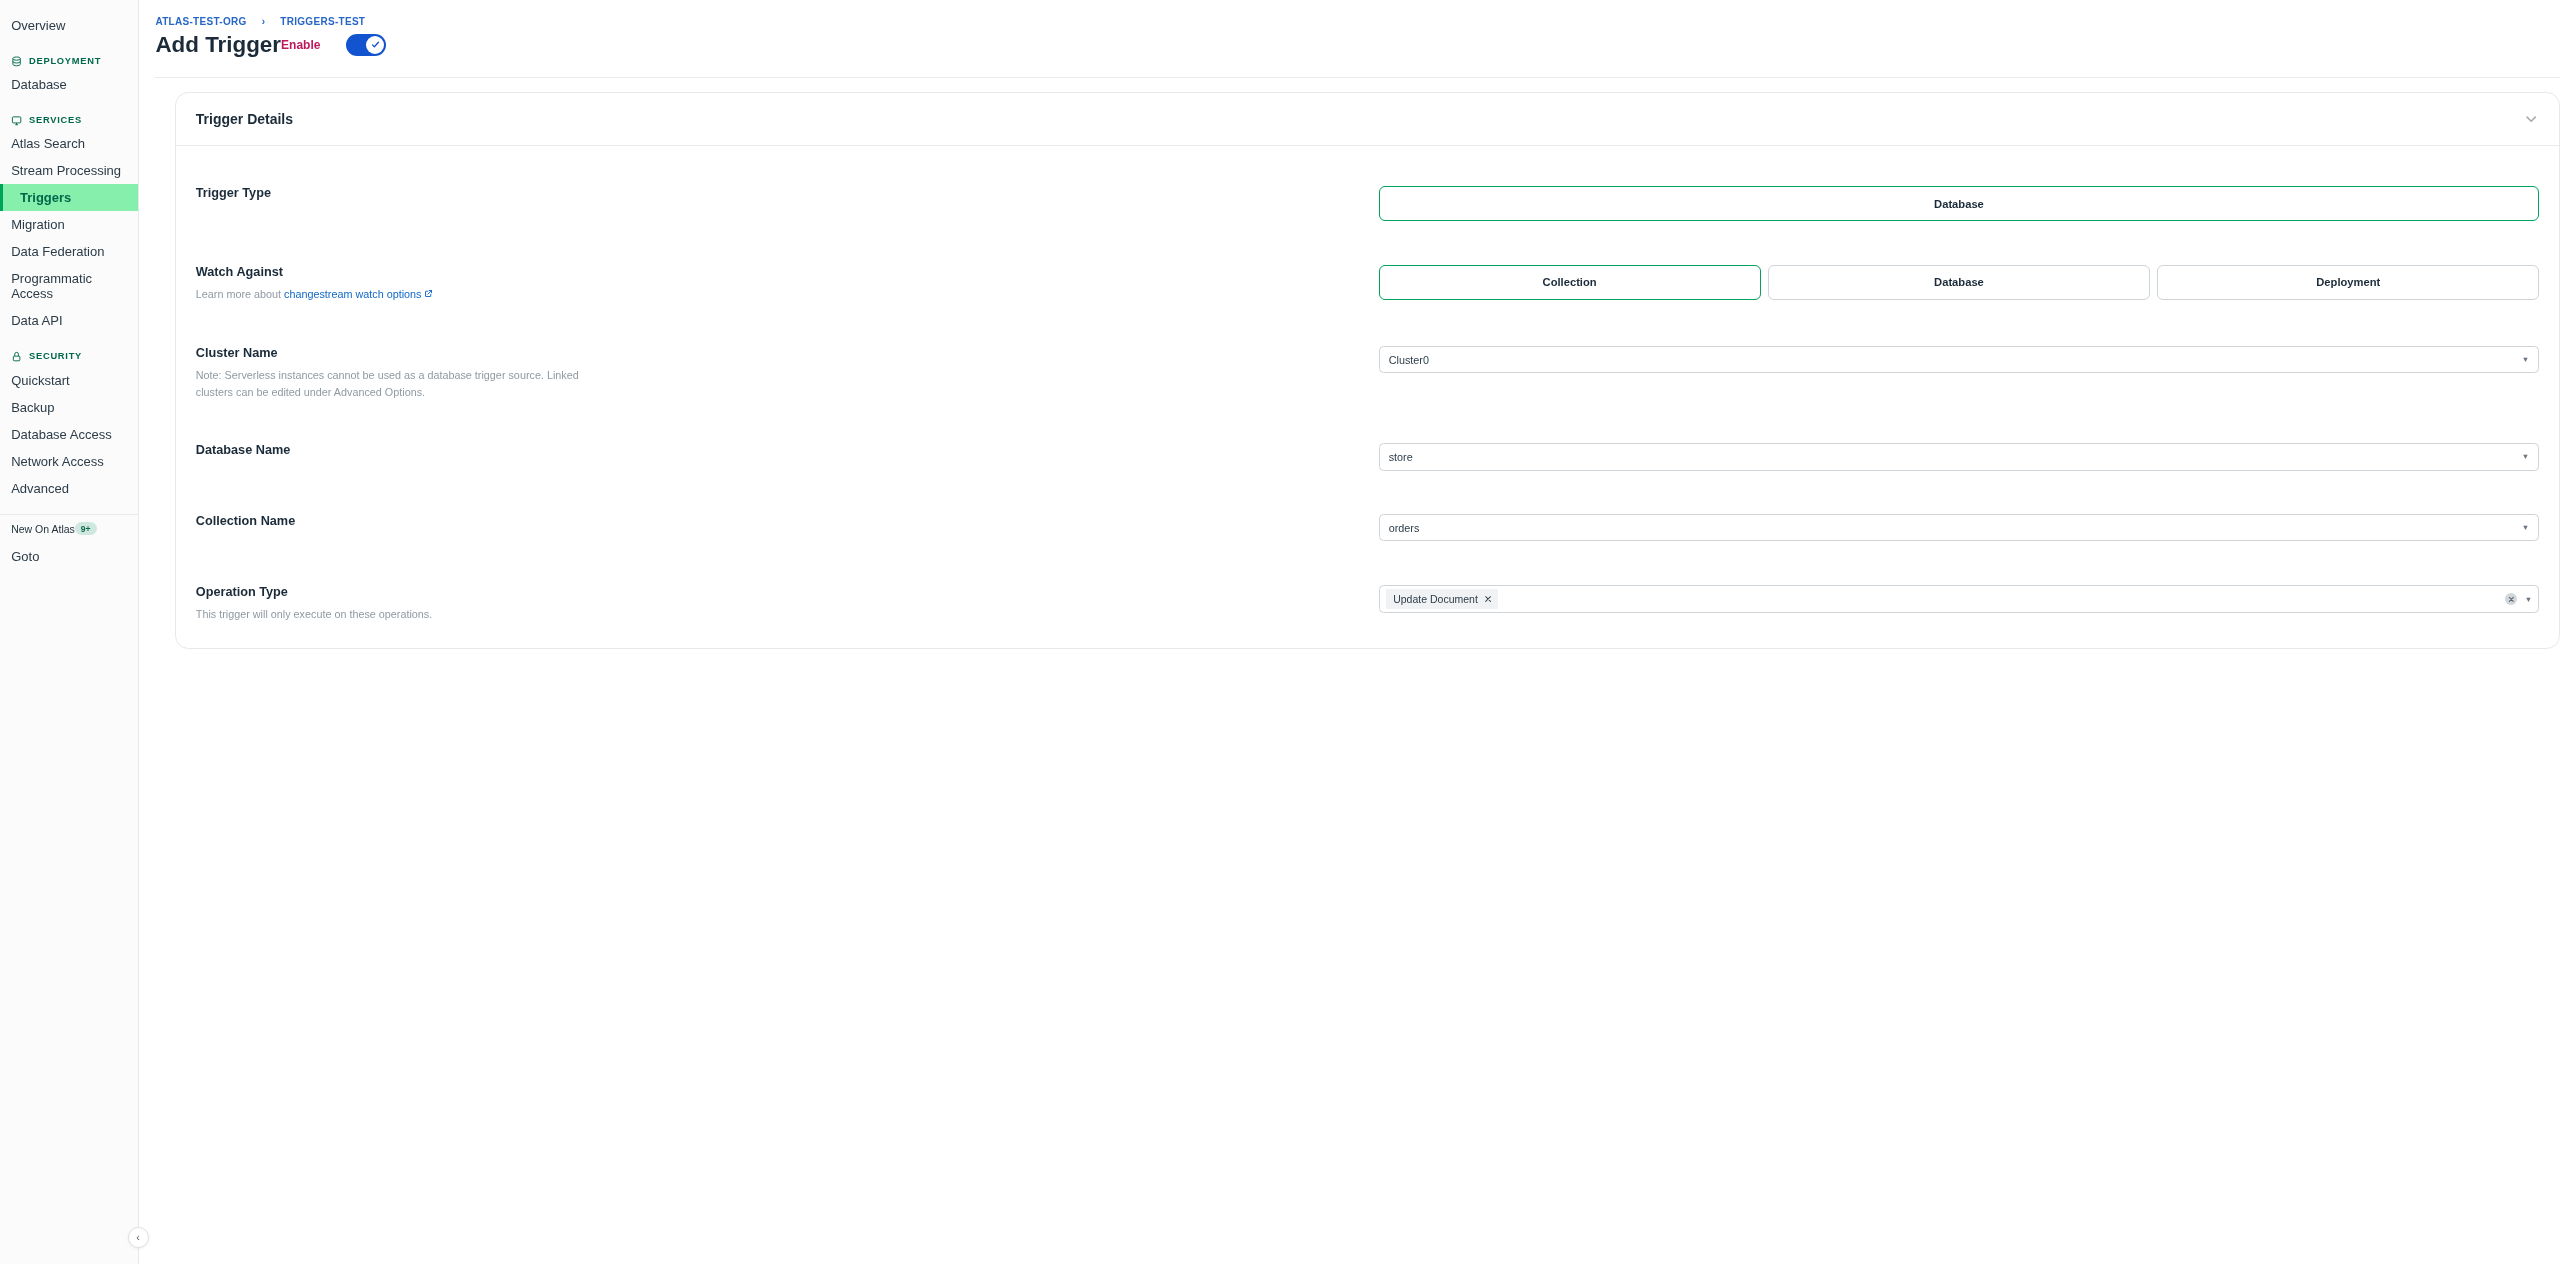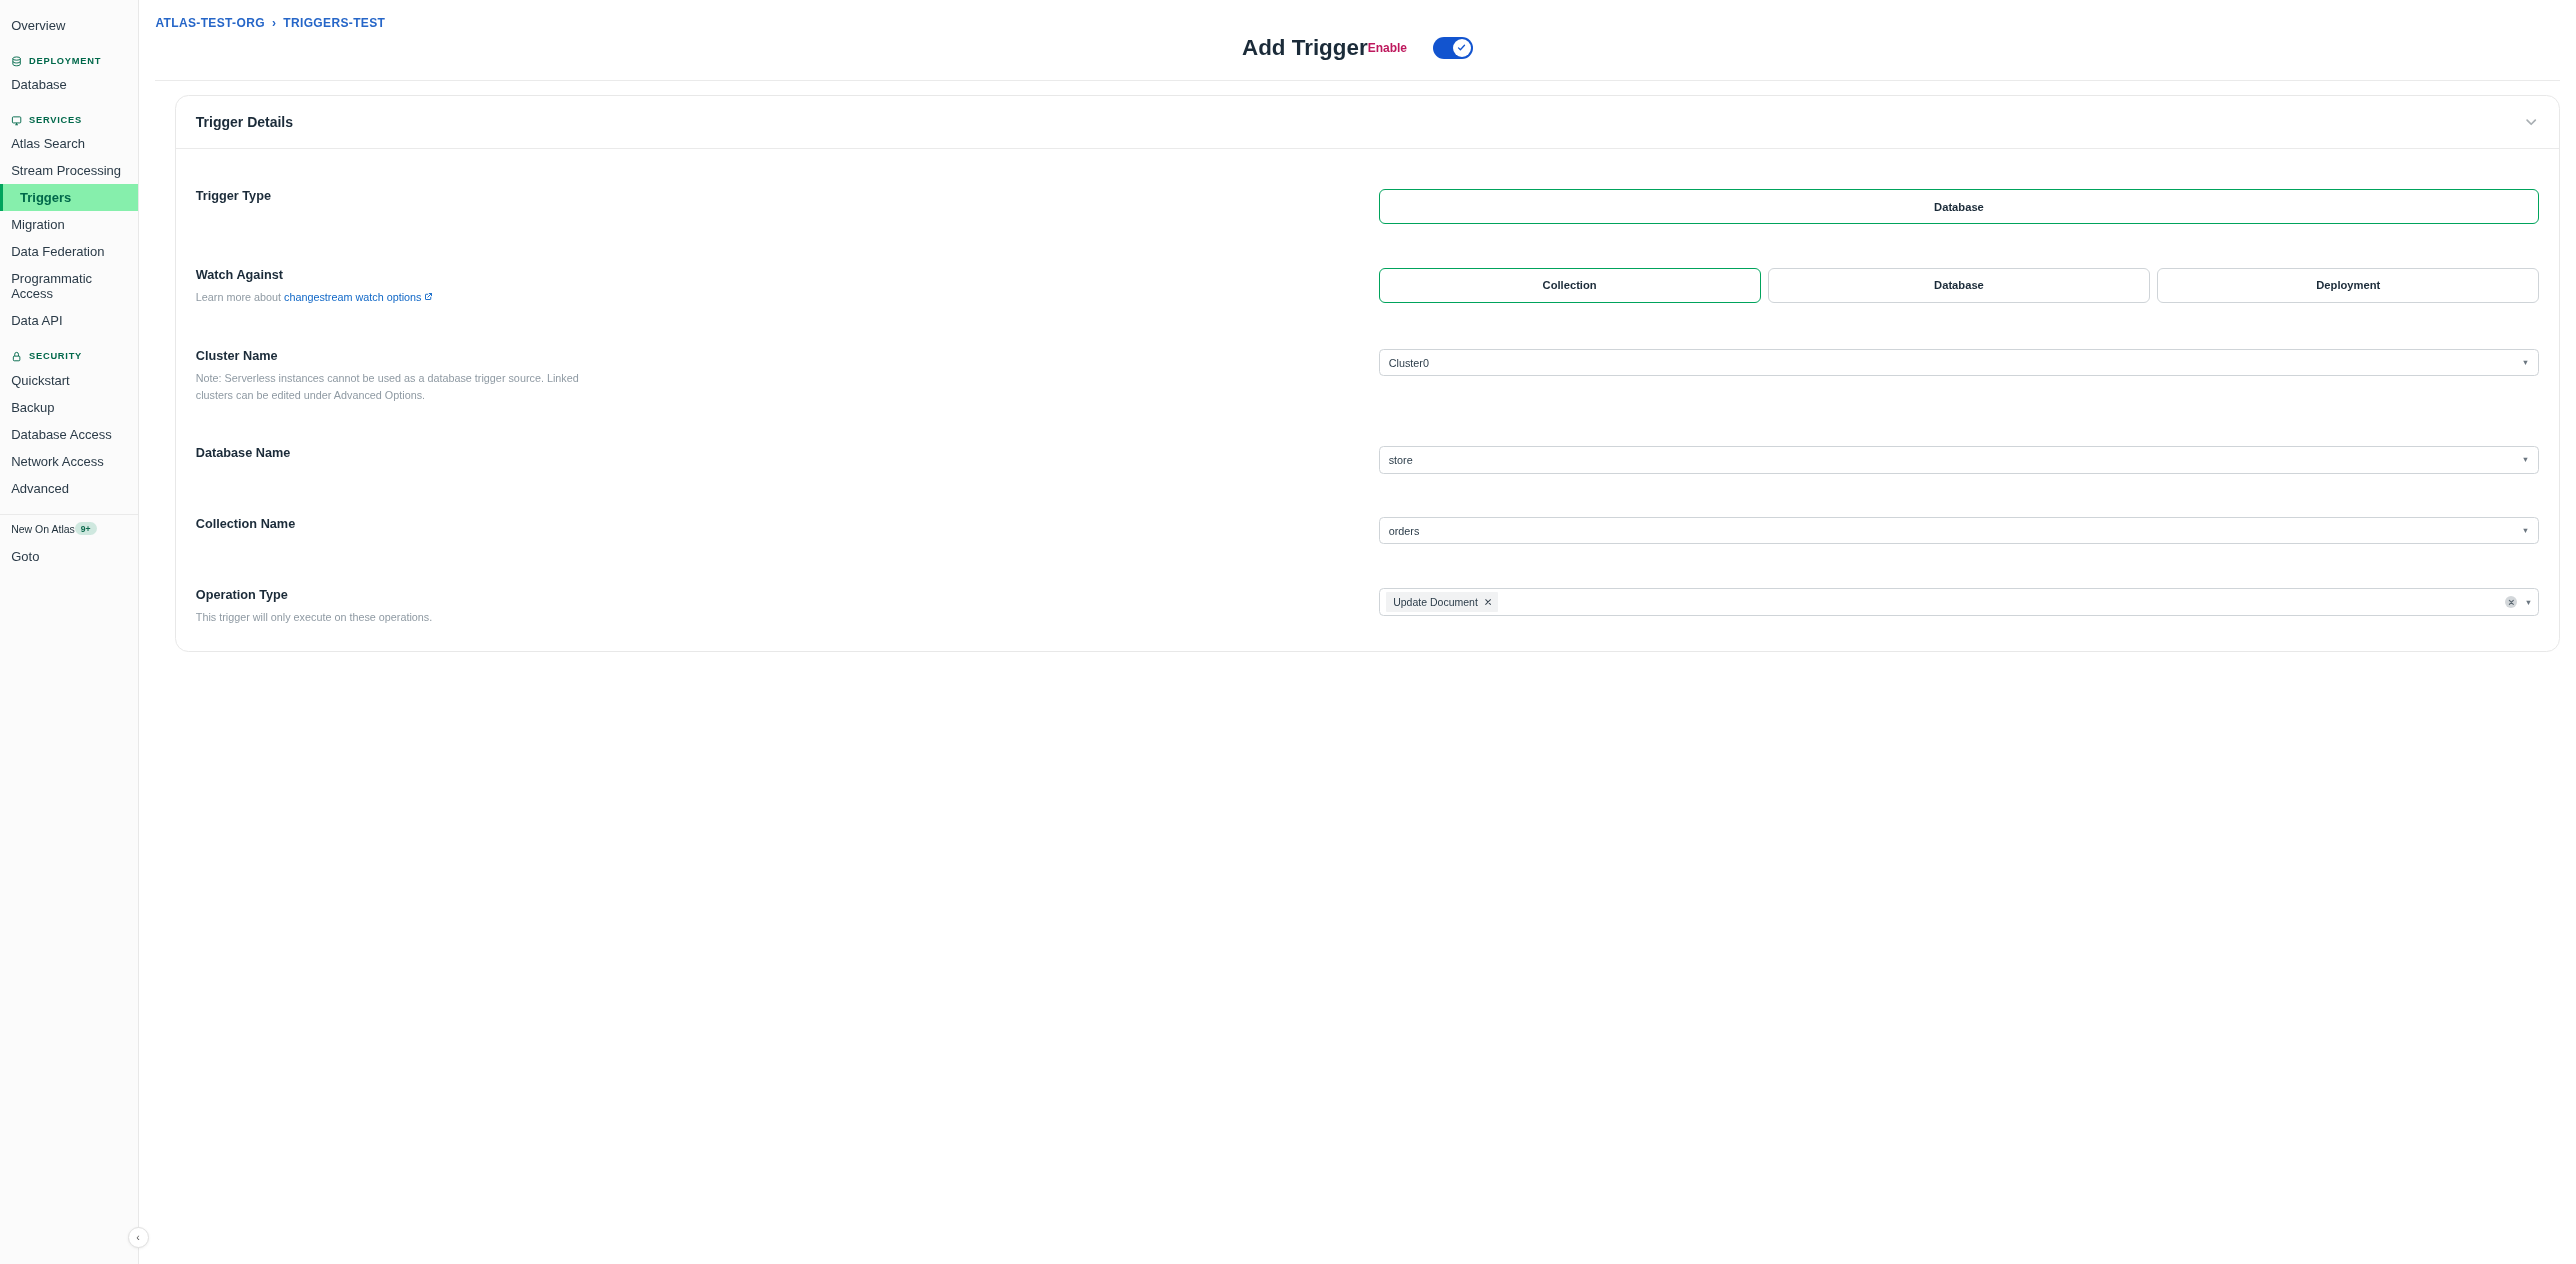--- a/index.html
+++ b/index.html
@@ -80,29 +80,29 @@
     font-size: 10.5px;
     color: #555;
   }
   
   .main {
     flex: 1;
     padding: 16.4px 16.4px 0 16.4px;
     overflow: auto;
   }
   .breadcrumb {
-    font-size: 12px;
+    font-size: 10px;
     font-weight: 700;
     letter-spacing: .03em;
     color: #2666c8;
-    display: flex; align-items: center; gap: 7px;
+    display: flex; align-items: center; gap: 15px;
   }
   .breadcrumb .sep { color: #2666c8; font-weight: 700; }
   .header-row {
-    display: flex; justify-content: center; align-items: center;
+    display: flex; justify-content: flex-start; align-items: center;
     padding-bottom: 19.4px;
     border-bottom: 0.7px solid #eaeaea;
     margin-top: 4.5px;
   }
   .page-title {
     font-size: 22.4px;
     font-weight: 700;
     color: #1b2b39;
   }
   .enable-wrap {

